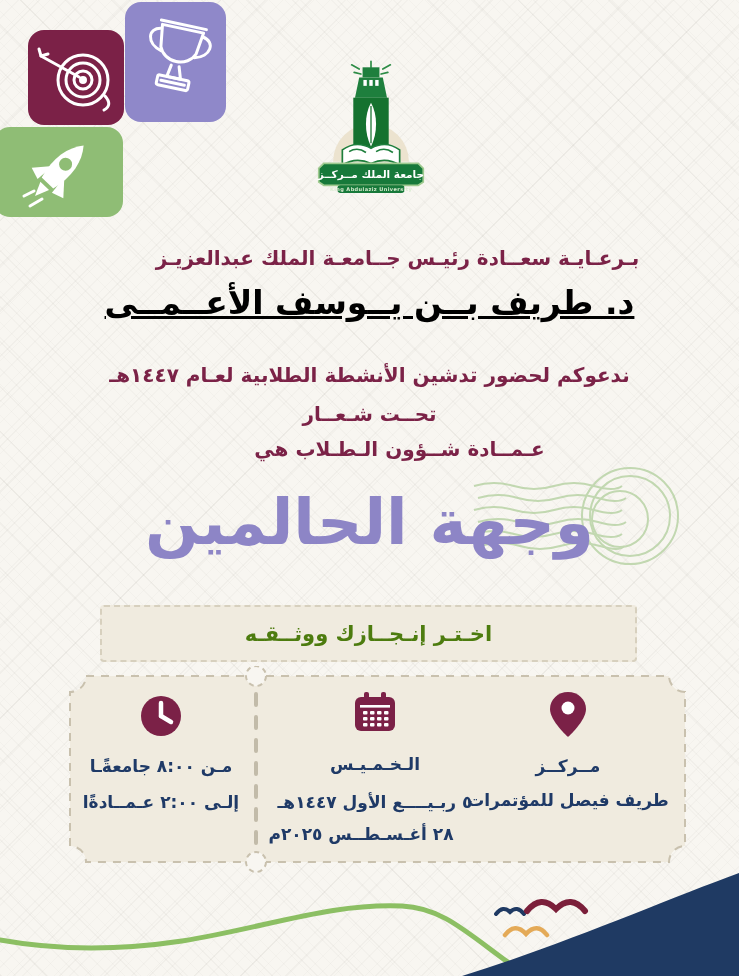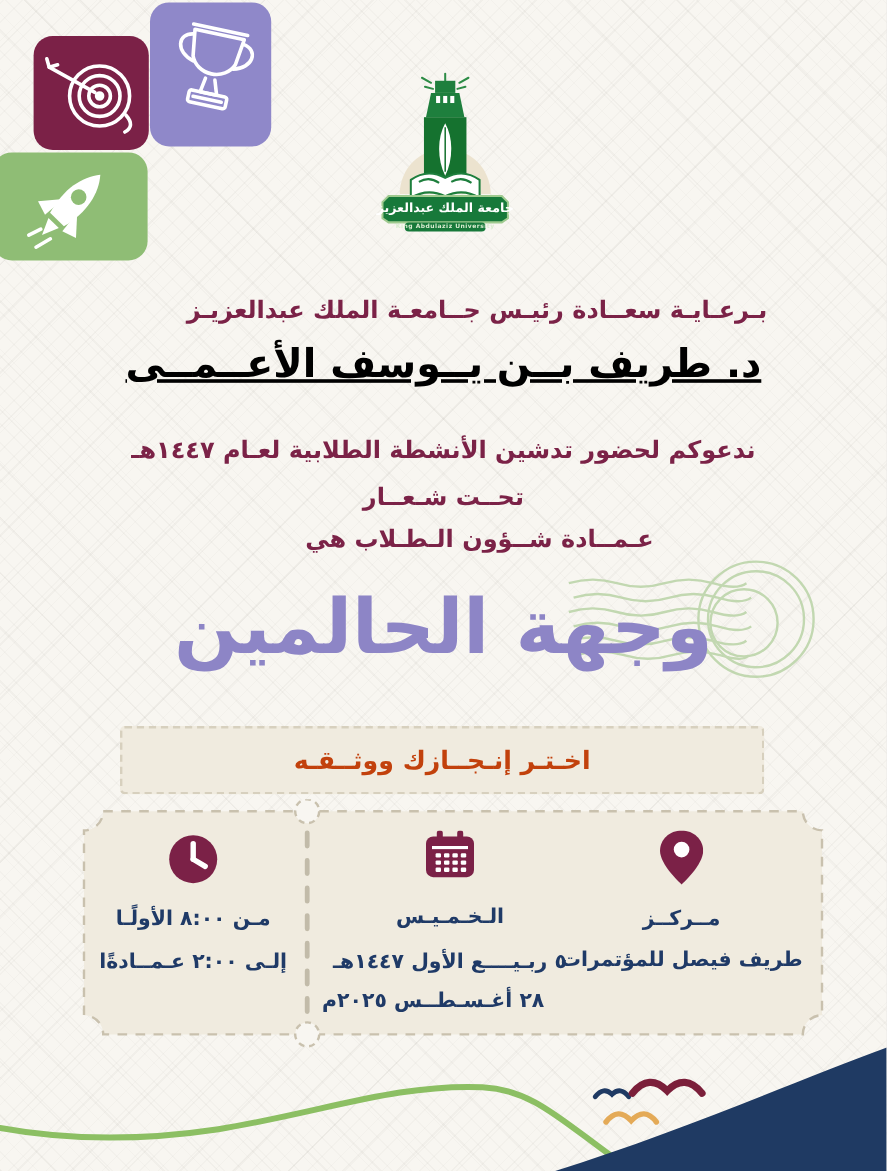--- a/index.html
+++ b/index.html
@@ -44,21 +44,21 @@
   .l-slogan{
     top:486px;font-size:63px;font-weight:bold;color:#8d85c6;z-index:2;
     letter-spacing:1px;
   }
 
   .banner{
     position:absolute;left:100px;top:605px;width:537px;height:57px;
     background:#f0ebdf;border:2px dashed #d7d0be;border-radius:4px;
     box-sizing:border-box;display:flex;align-items:center;justify-content:center;
   }
-  .banner-text{color:#c2410c;font-size:21px;font-weight:bold;direction:rtl;}
+  .banner-text{color:#4d7c0f;font-size:21px;font-weight:bold;direction:rtl;}
 
   .ticket-svg{position:absolute;left:60px;top:666px;z-index:1;}
   .t-icon{position:absolute;z-index:2;}
   .t-text{position:absolute;z-index:2;width:220px;text-align:center;direction:rtl;
           color:#1f3a67;font-size:17px;font-weight:bold;}
 
   .bottom-svg{position:absolute;left:0;top:856px;z-index:5;}
 </style>
 </head>
 <body>
@@ -127,21 +127,21 @@
         </g>
       <rect x="49" y="44" width="42" height="72" fill="#15722f"></rect>
       <path d="M70 50 C 78 64 78 86 70 102 C 62 86 62 64 70 50 Z" fill="#ffffff"></path>
       <path d="M70 54 L70 98" stroke="#15722f" stroke-width="1.5"></path>
       <path d="M36 106 C 47 98 59 98 70 104 C 81 98 93 98 104 106 L104 124 C 93 117 81 117 70 122 C 59 117 47 117 36 124 Z" fill="#ffffff" stroke="#1e7f3d" stroke-width="2"></path>
       <path d="M44 108 q 10 -6 20 1 M76 108 q 10 -6 20 1" fill="none" stroke="#1e7f3d" stroke-width="2"></path>
       <path d="M8 128 L14 122 L126 122 L132 128 L132 144 L126 148 L14 148 L8 144 Z" fill="#17793a" stroke="#9fca8f" stroke-width="2"></path>
       <rect x="30" y="148" width="80" height="9" rx="4" fill="#17793a"></rect>
     </svg>
   </div>
-  <div class="logo-ribbon-text">جامعة الملك عبدالعزيز</div>
+  <div class="logo-ribbon-text">جامعة الملك مــركــز</div>
   <div class="logo-en-text">King Abdulaziz University</div>
 
   <div class="line maroon l-patronage">بـرعـايـة سعــادة رئيـس جــامعـة الملك عبدالعزيـز</div>
   <div class="line navy l-patron">د. طريف بــن يــوسف الأعــمــى</div>
   <div class="line maroon l-invite">ندعوكم لحضور تدشين الأنشطة الطلابية لعـام ١٤٤٧هـ</div>
   <div class="line maroon l-under">تحــت شـعــار</div>
   <div class="line maroon l-deanship">عـمــادة شــؤون الـطـلاب هي</div>
 
   <svg class="stamp" width="215" height="110" viewBox="0 0 215 110">
     <g fill="none" stroke="#b9d3a6" stroke-width="2">
@@ -169,21 +169,21 @@
     <circle cx="196" cy="196" r="10" fill="#f8f6f1" stroke="#c9c1ae" stroke-width="2" stroke-dasharray="5 4"></circle>
   </svg>
 
   <svg class="t-icon" style="left:139px;top:694px;" width="44" height="44" viewBox="0 0 44 44">
     <circle cx="22" cy="22" r="20" fill="#7b2147"></circle>
     <g stroke="#ffffff" stroke-width="4.5" stroke-linecap="round">
       <path d="M22 22 L22 9"></path>
         <path d="M22 22 L32 28"></path>
     </g>
   </svg>
-  <div class="t-text" style="left:51px;top:756px;">مـن ٨:٠٠ الأولًـا</div>
+  <div class="t-text" style="left:51px;top:756px;">مـن ٨:٠٠ جامعةًـا</div>
   <div class="t-text" style="left:51px;top:792px;">إلـى ٢:٠٠ عـمــادةًا</div>
 
   <svg class="t-icon" style="left:355px;top:692px;" width="40" height="40" viewBox="0 0 40 40">
     <rect x="9" y="0" width="5" height="9" rx="2" fill="#7b2147"></rect>
     <rect x="26" y="0" width="5" height="9" rx="2" fill="#7b2147"></rect>
     <rect x="0" y="5" width="40" height="34" rx="6" fill="#7b2147"></rect>
     <rect x="5" y="13" width="30" height="2.6" fill="#ffffff"></rect>
     <g fill="#ffffff">
       <rect x="8" y="19" width="4.5" height="3.6" rx="1"></rect>
         <rect x="15" y="19" width="4.5" height="3.6" rx="1"></rect>

